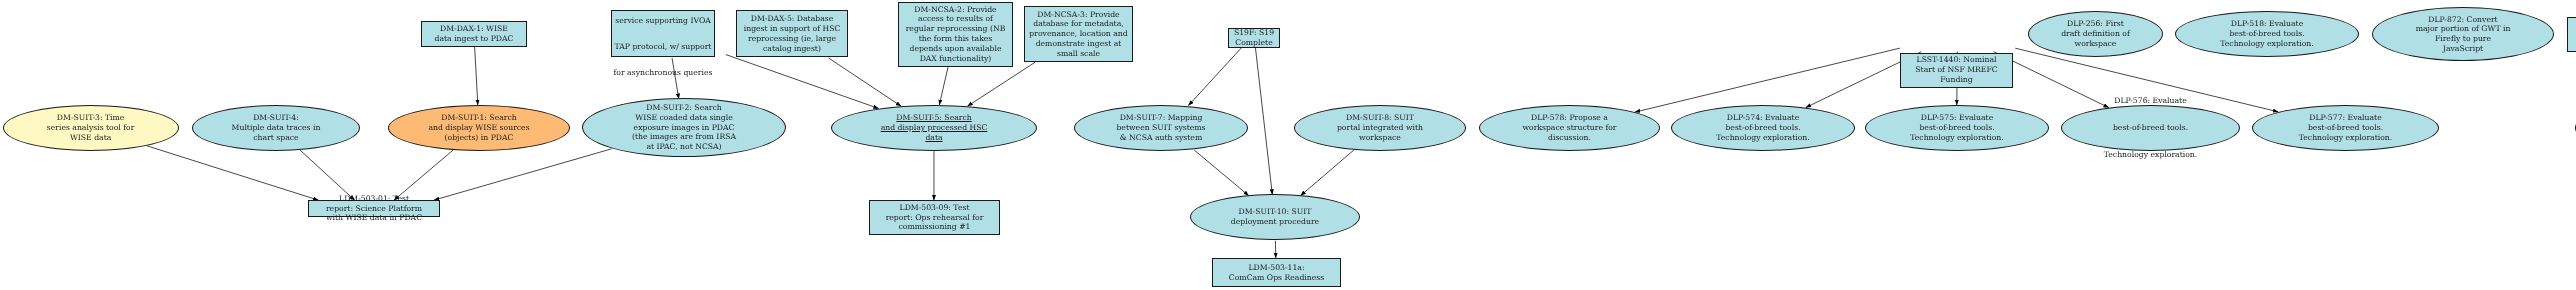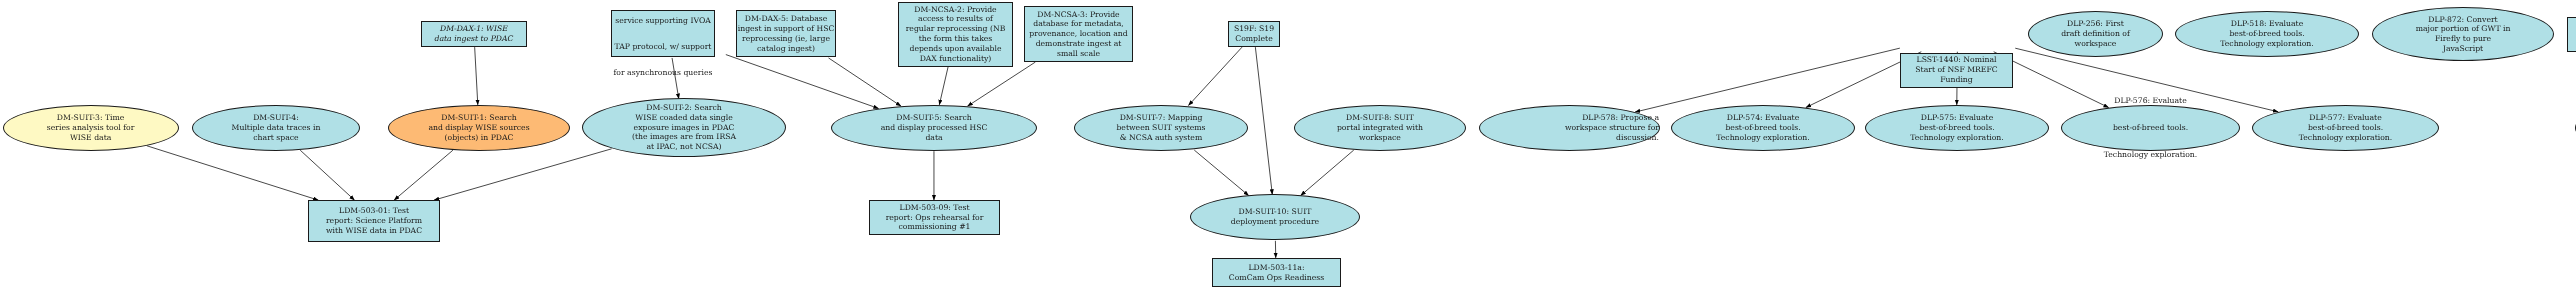--- a/index.html
+++ b/index.html
@@ -87,52 +87,52 @@
         <line x1="5129.0" y1="293.0" x2="5131.5" y2="400.0" stroke="#000000" stroke-width="1.4" marker-end="url(#arrowhead)"></line>
         <line x1="6938.6" y1="91.0" x2="6717.4" y2="207.7" stroke="#000000" stroke-width="1.4" marker-end="url(#arrowhead)"></line>
         <line x1="6986.3" y1="91.0" x2="6987.5" y2="203.0" stroke="#000000" stroke-width="1.4" marker-end="url(#arrowhead)"></line>
         <line x1="7033.0" y1="91.0" x2="7259.2" y2="211.4" stroke="#000000" stroke-width="1.4" marker-end="url(#arrowhead)"></line>
         <line x1="6720.6" y1="287.9" x2="6944.1" y2="400.0" stroke="#000000" stroke-width="1.4" marker-end="url(#arrowhead)"></line>
         <line x1="6988.0" y1="293.0" x2="6988.0" y2="400.0" stroke="#000000" stroke-width="1.4" marker-end="url(#arrowhead)"></line>
         <line x1="7256.9" y1="284.4" x2="7031.0" y2="400.0" stroke="#000000" stroke-width="1.4" marker-end="url(#arrowhead)"></line>
       </g>
   </svg>
   <div id="node-layer">
-      <div class="node box" style="left: 421px; top: 21px; width: 106px; height: 26px; background: rgb(176, 224, 230); border: 0.8px solid rgb(26, 26, 26); color: rgb(26, 26, 26); font-style: italic;">
+      <div class="node box" style="left: 421px; top: 21px; width: 106px; height: 26px; background: rgb(176, 224, 230); border: 0.8px solid rgb(26, 26, 26); color: rgb(26, 26, 26);">
         <span>DM-DAX-1: WISE</span>
         <span>data ingest to PDAC</span>
       </div>
       <div class="node box" style="left: 611px; top: 10.3px; width: 104px; height: 47px; background: rgb(176, 224, 230); border: 0.8px solid rgb(26, 26, 26); color: rgb(26, 26, 26); gap: 16px;">
         <span>DM-DAX-2: Query</span>
         <span>service supporting IVOA</span>
         <span>TAP protocol, w/ support</span>
         <span>for asynchronous queries</span>
       </div>
-      <div class="node box" style="left: 736px; top: 10.3px; width: 100px; height: 47px; background: rgb(176, 224, 230); border: 0.8px solid rgb(26, 26, 26); color: rgb(26, 26, 26);">
+      <div class="node box" style="left: 736px; top: 10.3px; width: 112px; height: 47px; background: rgb(176, 224, 230); border: 0.8px solid rgb(26, 26, 26); color: rgb(26, 26, 26);">
         <span>DM-DAX-5: Database</span>
         <span>ingest in support of HSC</span>
         <span>reprocessing (ie, large</span>
         <span>catalog ingest)</span>
       </div>
       <div class="node box" style="left: 898px; top: 1.5px; width: 115px; height: 65px; background: rgb(176, 224, 230); border: 0.8px solid rgb(26, 26, 26); color: rgb(26, 26, 26);">
         <span>DM-NCSA-2: Provide</span>
         <span>access to results of</span>
         <span>regular reprocessing (NB</span>
         <span>the form this takes</span>
         <span>depends upon available</span>
         <span>DAX functionality)</span>
       </div>
       <div class="node box" style="left: 1024px; top: 6.2px; width: 109px; height: 56px; background: rgb(176, 224, 230); border: 0.8px solid rgb(26, 26, 26); color: rgb(26, 26, 26);">
         <span>DM-NCSA-3: Provide</span>
         <span>database for metadata,</span>
         <span>provenance, location and</span>
         <span>demonstrate ingest at</span>
         <span>small scale</span>
       </div>
-      <div class="node box" style="left: 1228px; top: 21px; width: 52px; height: 26px; background: rgb(176, 224, 230); border: 0.8px solid rgb(26, 26, 26); color: rgb(26, 26, 26);">
+      <div class="node box" style="left: 1228px; top: 28px; width: 52px; height: 20px; background: rgb(176, 224, 230); border: 0.8px solid rgb(26, 26, 26); color: rgb(26, 26, 26);">
         <span>S19F: S19</span>
         <span>Complete</span>
       </div>
       <div class="node box" style="left: 1900px; top: 16.5px; width: 113px; height: 35px; background: rgb(176, 224, 230); border: 0.8px solid rgb(26, 26, 26); color: rgb(26, 26, 26); margin-top: 36px;">
         <span>LSST-1440: Nominal</span>
         <span>Start of NSF MREFC</span>
         <span>Funding</span>
       </div>
       <div class="node ellipse" style="left: 2028px; top: 10.8px; width: 135px; height: 46px; background: rgb(176, 224, 230); border: 0.8px solid rgb(26, 26, 26); color: rgb(26, 26, 26);">
         <span>DLP-256: First</span>
@@ -166,36 +166,36 @@
         <span>and display WISE sources</span>
         <span>(objects) in PDAC</span>
       </div>
       <div class="node ellipse" style="left: 582px; top: 98px; width: 204px; height: 59px; background: rgb(176, 224, 230); border: 0.8px solid rgb(26, 26, 26); color: rgb(26, 26, 26);">
         <span>DM-SUIT-2: Search</span>
         <span>WISE coaded data single</span>
         <span>exposure images in PDAC</span>
         <span>(the images are from IRSA</span>
         <span>at IPAC, not NCSA)</span>
       </div>
-      <div class="node ellipse" style="left: 831px; top: 105px; width: 206px; height: 46px; background: rgb(176, 224, 230); border: 0.8px solid rgb(26, 26, 26); color: rgb(26, 26, 26);">
+      <div class="node ellipse" style="left: 831px; top: 105px; width: 206px; height: 46px; background: rgb(176, 224, 230); border: 0.8px solid rgb(26, 26, 26); color: rgb(26, 26, 26); text-decoration: underline;">
         <span>DM-SUIT-5: Search</span>
         <span>and display processed HSC</span>
         <span>data</span>
       </div>
       <div class="node ellipse" style="left: 1074px; top: 105px; width: 174px; height: 46px; background: rgb(176, 224, 230); border: 0.8px solid rgb(26, 26, 26); color: rgb(26, 26, 26);">
         <span>DM-SUIT-7: Mapping</span>
         <span>between SUIT systems</span>
         <span>&amp; NCSA auth system</span>
       </div>
       <div class="node ellipse" style="left: 1294px; top: 105px; width: 172px; height: 46px; background: rgb(176, 224, 230); border: 0.8px solid rgb(26, 26, 26); color: rgb(26, 26, 26);">
         <span>DM-SUIT-8: SUIT</span>
         <span>portal integrated with</span>
         <span>workspace</span>
       </div>
-      <div class="node ellipse" style="left: 1479px; top: 105px; width: 181px; height: 46px; background: rgb(176, 224, 230); border: 0.8px solid rgb(26, 26, 26); color: rgb(26, 26, 26); align-items: flex-end;">
+      <div class="node ellipse" style="left: 1479px; top: 105px; width: 181px; height: 46px; background: rgb(176, 224, 230); border: 0.8px solid rgb(26, 26, 26); color: rgb(26, 26, 26);">
         <span>DLP-578: Propose a</span>
         <span>workspace structure for</span>
         <span>discussion.</span>
       </div>
       <div class="node ellipse" style="left: 1671px; top: 105px; width: 184px; height: 46px; background: rgb(176, 224, 230); border: 0.8px solid rgb(26, 26, 26); color: rgb(26, 26, 26);">
         <span>DLP-574: Evaluate</span>
         <span>best-of-breed tools.</span>
         <span>Technology exploration.</span>
       </div>
       <div class="node ellipse" style="left: 1865px; top: 105px; width: 184px; height: 46px; background: rgb(176, 224, 230); border: 0.8px solid rgb(26, 26, 26); color: rgb(26, 26, 26);">
@@ -207,21 +207,21 @@
         <span>DLP-576: Evaluate</span>
         <span>best-of-breed tools.</span>
         <span>Technology exploration.</span>
       </div>
       <div class="node ellipse" style="left: 2252px; top: 105px; width: 187px; height: 46px; background: rgb(176, 224, 230); border: 0.8px solid rgb(26, 26, 26); color: rgb(26, 26, 26);">
         <span>DLP-577: Evaluate</span>
         <span>best-of-breed tools.</span>
         <span>Technology exploration.</span>
       </div>
       <div class="node ellipse" style="left: 2575px; top: 105px; width: 133px; height: 46px; background: rgb(176, 224, 230); border: 0.8px solid rgb(26, 26, 26); color: rgb(26, 26, 26);"></div>
-      <div class="node box" style="left: 308px; top: 200px; width: 132px; height: 42px; background: rgb(176, 224, 230); border: 0.8px solid rgb(26, 26, 26); color: rgb(26, 26, 26);">
+      <div class="node box" style="left: 308px; top: 200px; width: 132px; height: 17px; background: rgb(176, 224, 230); border: 0.8px solid rgb(26, 26, 26); color: rgb(26, 26, 26);">
         <span>LDM-503-01: Test</span>
         <span>report: Science Platform</span>
         <span>with WISE data in PDAC</span>
       </div>
       <div class="node box" style="left: 869px; top: 200px; width: 131px; height: 35px; background: rgb(176, 224, 230); border: 0.8px solid rgb(26, 26, 26); color: rgb(26, 26, 26);">
         <span>LDM-503-09: Test</span>
         <span>report: Ops rehearsal for</span>
         <span>commissioning #1</span>
       </div>
       <div class="node ellipse" style="left: 1190px; top: 194px; width: 170px; height: 46px; background: rgb(176, 224, 230); border: 0.8px solid rgb(26, 26, 26); color: rgb(26, 26, 26);">

